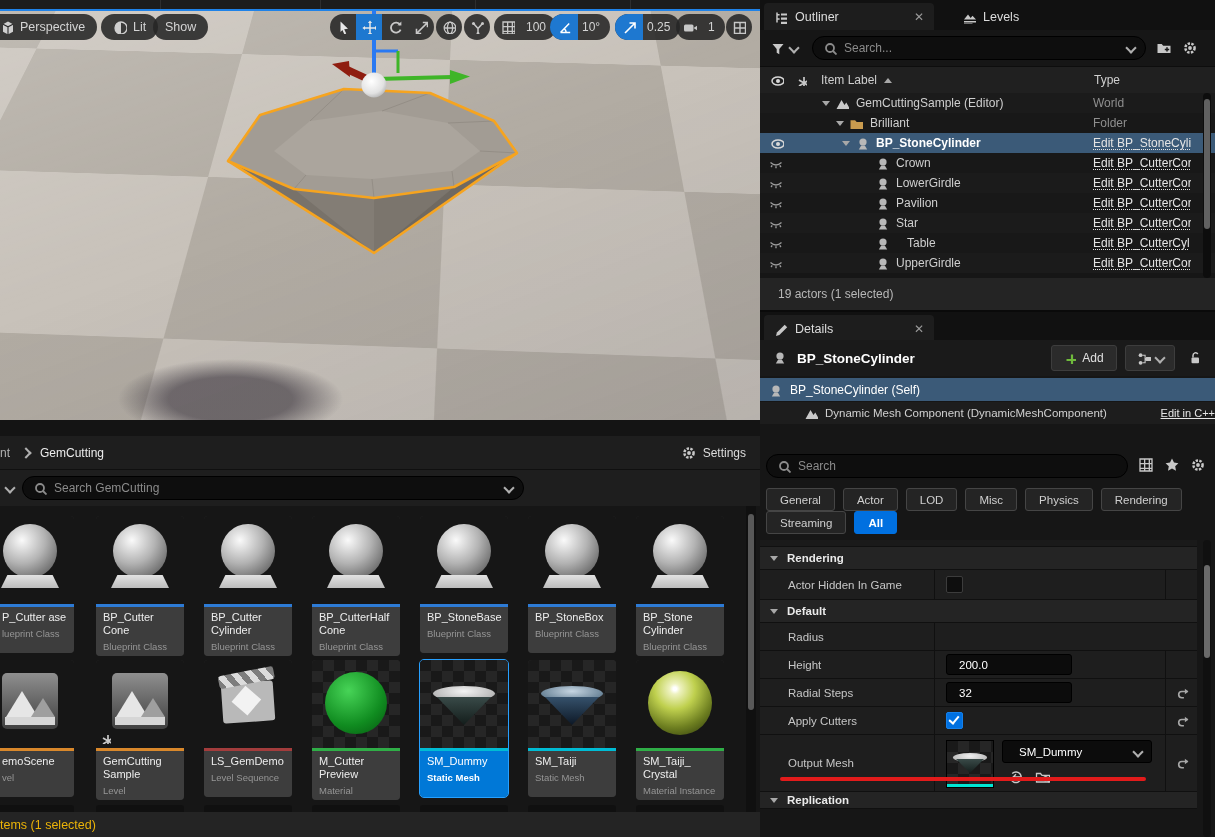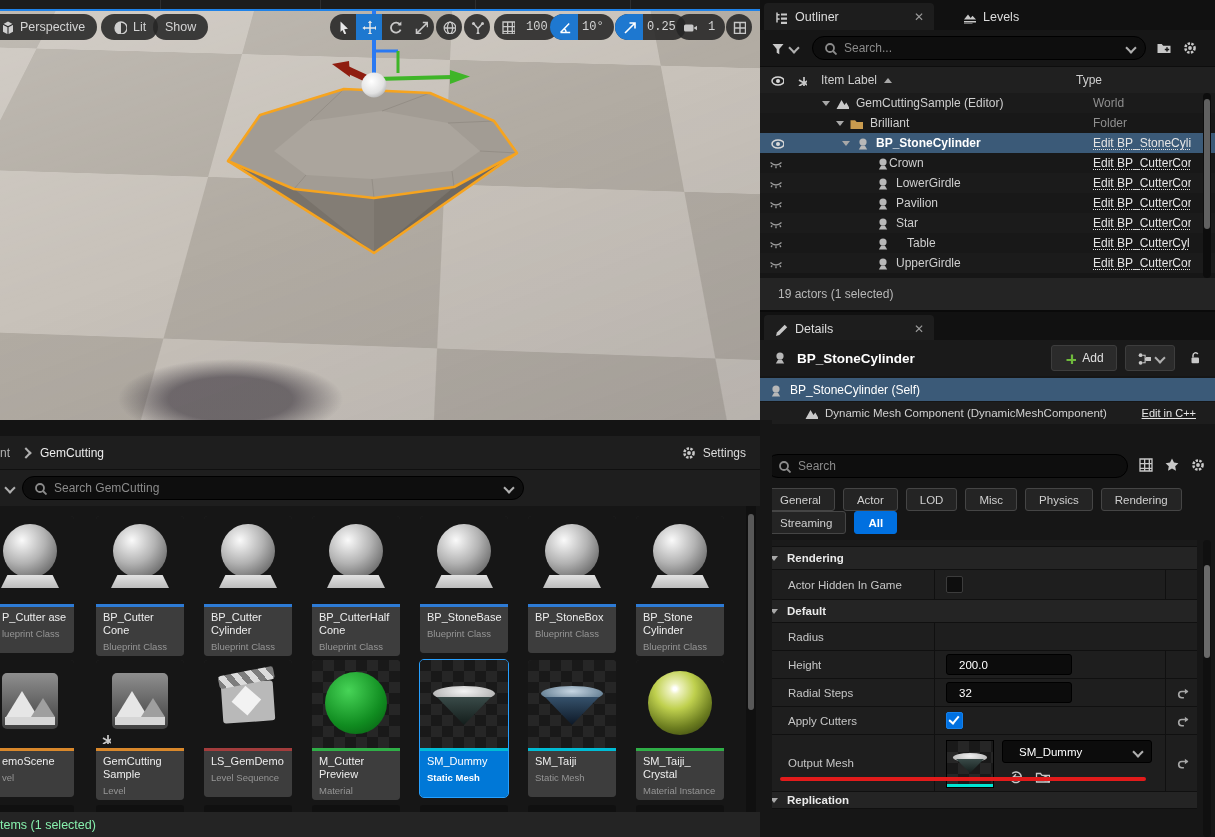--- a/index.html
+++ b/index.html
@@ -31,21 +31,21 @@
   .gem-shadow{left:118px;top:348px;width:225px;height:80px;border-radius:50%;
      background:radial-gradient(closest-side,rgba(48,42,52,.58) 55%,rgba(48,42,52,0));}
   
   .pill{position:absolute;height:26px;background:rgba(38,38,38,.88);border-radius:14px;display:flex;align-items:center;gap:6px;padding:0 12px;color:#d4d4d4;font-size:12.5px;}
   .segpill{position:absolute;height:26px;background:rgba(38,38,38,.88);border-radius:14px;display:flex;overflow:hidden;}
   .seg{width:26px;height:26px;display:flex;align-items:center;justify-content:center;}
   .seg.on{background:#1e78d0;}
   .valpill{position:absolute;height:26px;background:rgba(38,38,38,.88);border-radius:14px;display:flex;align-items:center;overflow:hidden;font-size:12px;color:#d4d4d4;}
   .valpill .ic{width:28px;height:26px;display:flex;align-items:center;justify-content:center;}
   .valpill .ic.on{background:#1e78d0;}
-  .valpill .vtx{padding:0 10px 0 4px;font-family:Liberation Mono, monospace;}
+  .valpill .vtx{padding:0 10px 0 4px;}
   
   .rpanel{background:#161616;}
   .tabbar{position:absolute;left:0;top:0;right:0;height:30px;background:#111;display:flex;align-items:flex-end;}
   .tab{height:27px;display:flex;align-items:center;gap:7px;padding:0 10px;font-size:12.5px;color:#dcdcdc;}
   .tab.active{background:#1d1d1d;border-radius:4px 4px 0 0;}
   .tab .x{color:#9a9a9a;font-size:12px;margin-left:4px;}
   .searchpill{background:#0e0e0e;border:1px solid #000;border-radius:12px;height:22px;display:flex;align-items:center;gap:7px;padding:0 10px;color:#8b8b8b;}
   
   #outliner{left:760px;top:0;width:543px;height:310px;}
   .ol-toolbar{left:0;top:30px;width:455px;height:36px;background:#161616;}
@@ -72,21 +72,21 @@
   .psec{height:22px;background:#242424;border-bottom:1px solid #101010;display:flex;align-items:center;gap:9px;padding-left:10px;font-size:11.5px;font-weight:bold;color:#eaeaea;}
   .prow{display:flex;align-items:stretch;background:#1e1e1e;border-bottom:1px solid #101010;}
   .plabel{width:175px;box-sizing:border-box;padding-left:28px;border-right:1px solid #101010;display:flex;align-items:center;font-size:11.5px;color:#c6c6c6;}
   .pvalue{flex:1;border-right:1px solid #101010;display:flex;align-items:center;padding-left:11px;position:relative;}
   .prevert{width:31px;display:flex;align-items:center;justify-content:center;}
   .pinput{width:112px;height:19px;background:#0c0c0c;border:1px solid #000;border-radius:3px;color:#fff;font-size:11.5px;display:flex;align-items:center;padding-left:12px;}
   .redline{position:absolute;height:4px;background:#e21b1b;border-radius:2px;}
   .dt-scroll{left:443px;top:228px;width:8px;height:297px;background:#101010;border-radius:4px;}
   .dt-scroll i{position:absolute;left:1px;top:25px;width:6px;height:93px;background:#6a6a6a;border-radius:3px;}
   
-  #cb{left:0;top:420px;width:760px;height:417px;background:#161616;padding-left:12px;}
+  #cb{left:0;top:420px;width:760px;height:417px;background:#161616;}
   .cb-gap{left:0;top:0;width:760px;height:16px;background:#141414;}
   .cb-crumb{left:0;top:16px;width:760px;height:34px;background:#1e1e1e;border-bottom:1px solid #101010;display:flex;align-items:center;box-sizing:border-box;}
   .cb-search{left:0;top:50px;width:760px;height:36px;background:#1e1e1e;display:flex;align-items:center;}
   .cb-grid{left:0;top:86px;width:760px;height:306px;background:#161616;overflow:hidden;}
   .tile{position:absolute;width:88px;border-radius:4px;overflow:hidden;background:#2e2e2e;}
   .tile.sel{outline:1px solid #26a0ff;}
   .thumb{width:88px;height:88px;background:#161616;position:relative;overflow:hidden;}
   .checkbg{background:conic-gradient(#262626 90deg,#191919 90deg 180deg,#262626 180deg 270deg,#191919 270deg);background-size:22px 22px;}
   .stripe{height:3px;}
   .s-blue{background:#2d7bd6;}.s-orange{background:#d9882b;}.s-red{background:#a33c3c;}
@@ -112,21 +112,21 @@
   .gdisc{position:absolute;left:13px;top:26px;width:62px;height:15px;border-radius:50%;background:radial-gradient(ellipse at 50% 35%,#f4f4f4,#b2b2b2 80%);}
   .gcone{position:absolute;left:17px;top:37px;width:54px;height:28px;background:linear-gradient(180deg,#394a48,#131d1b);clip-path:polygon(0 0,100% 0,50% 100%);}
   .taiji .gdisc{background:radial-gradient(ellipse at 50% 35%,#c7d6e2,#627d92 80%);}
   .taiji .gcone{background:linear-gradient(180deg,#35516b,#0d1826);}
   .csph{width:64px;height:64px;border-radius:50%;margin:11px auto;
      background:radial-gradient(circle at 42% 28%,#fff 0 3%,#eef2c0 9%,#bfd04e 34%,#6d7e20 66%,#2c370b 96%);}
   .badge-star{position:absolute;left:4px;bottom:4px;}
   .cb-sliver{position:absolute;width:88px;height:7px;background:#101010;border-radius:3px 3px 0 0;}
   .cb-scroll{left:746px;top:86px;width:10px;height:306px;background:#101010;}
   .cb-scroll i{position:absolute;left:2px;top:8px;width:6px;height:196px;background:#585858;border-radius:3px;}
-  .cb-status{left:0;top:392px;width:760px;height:25px;background:#242424;display:flex;align-items:center;font-size:12.5px;color:#86efac;}
+  .cb-status{left:0;top:392px;width:760px;height:25px;background:#242424;display:flex;align-items:center;font-size:12.5px;color:#eab308;}
 </style>
 </head>
 <body>
 
 <svg width="0" height="0" style="position:absolute">
  <defs>
   <g id="sy-cursor">
         <path d="M4.5 1.5 12 8.8 8.2 9.2 10.2 13.6 8.4 14.4 6.4 10.1 4.5 12z" fill="#e8e8e8"></path>
       </g>
   <g id="sy-move" stroke="#e8e8e8" stroke-width="1.5">
@@ -430,21 +430,21 @@
     </div>
     <div class="abs ol-header">
       <svg class="icon" style="margin-left:10px">
           <use href="#sy-eye"></use>
         </svg>
       <svg class="icon" style="margin-left:12px;width:11px;height:11px">
           <use href="#sy-ast"></use>
         </svg>
       <span style="margin-left:14px">Item Label</span>
       <span class="tri-up" style="margin-left:7px"></span>
-      <span style="position:absolute;left:316px">Type</span>
+      <span style="position:absolute;left:334px">Type</span>
     </div>
     <div class="abs ol-rows">
       <div class="olrow">
         <span class="tri-dn" style="margin-left:62px"></span>
         <svg class="icon" style="margin-left:5px">
             <use href="#sy-mtn"></use>
           </svg>
         <span class="lbl" style="margin-left:7px">GemCuttingSample (Editor)</span>
         <span class="typ">World</span>
       </div>
@@ -467,21 +467,21 @@
         <span class="lbl" style="margin-left:7px;font-weight:bold">BP_StoneCylinder</span>
         <span class="typ link">Edit BP_StoneCyli</span>
       </div>
       <div class="olrow">
         <svg class="icon" style="margin-left:8px">
             <use href="#sy-eyec"></use>
           </svg>
         <svg class="icon" style="margin-left:93px">
             <use href="#sy-actor"></use>
           </svg>
-        <span class="lbl" style="">Crown</span>
+        <span class="lbl" style="margin-left:7px">Crown</span>
         <span class="typ link">Edit BP_CutterCor</span>
       </div>
       <div class="olrow">
         <svg class="icon" style="margin-left:8px">
             <use href="#sy-eyec"></use>
           </svg>
         <svg class="icon" style="margin-left:93px">
             <use href="#sy-actor"></use>
           </svg>
         <span class="lbl" style="margin-left:7px">LowerGirdle</span>
@@ -571,21 +571,21 @@
       <svg class="icon">
           <use href="#sy-actor"></use>
         </svg>
       <span>BP_StoneCylinder (Self)</span>
     </div>
     <div class="abs dt-comp">
       <svg class="icon">
           <use href="#sy-mtn"></use>
         </svg>
       <span style="flex:1">Dynamic Mesh Component (DynamicMeshComponent)</span>
-      <span style="margin-right:19px;color:#e6e6e6;text-decoration:underline;font-size:11px">Edit in C++</span>
+      <span style="margin-right:0;color:#e6e6e6;text-decoration:underline;font-size:11px">Edit in C++</span>
     </div>
     <div class="abs" style="left:0;top:140px;width:455px;height:28px">
       <div class="searchpill abs" style="left:6px;top:2px;width:340px">
         <svg class="icon">
             <use href="#sy-mag"></use>
           </svg>
         <span>Search</span>
       </div>
       <svg class="icon abs" style="left:378px;top:5px;width:16px;height:16px">
           <use href="#sy-grid9"></use>

